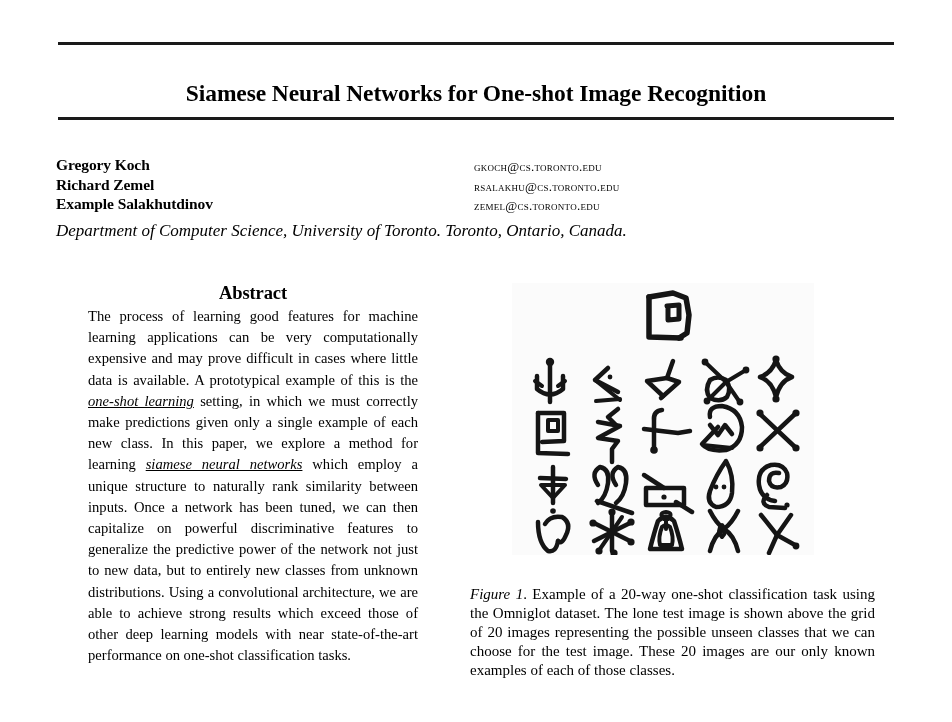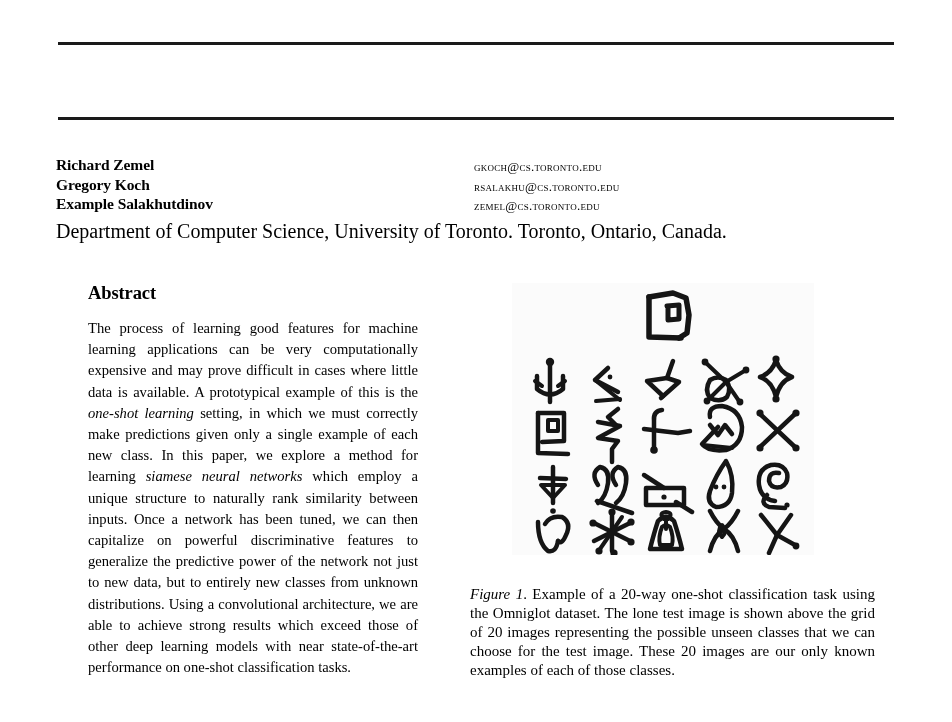--- a/index.html
+++ b/index.html
@@ -62,46 +62,47 @@
   .email {
     font-size: 13px;
     line-height: 19.5px;
     font-variant: small-caps;
     text-transform: lowercase;
     letter-spacing: 0.25px;
   }
   .affiliation {
     position: absolute;
     left: 56px; top: 221px;
-    font-size: 20px;
+    font-size: 17px;
     line-height: 20px;
+    font-style: italic;
   }
 
   
   .abstract-col {
     position: absolute;
     left: 88px; top: 283px;
     width: 330px;
   }
   .abstract-head {
-    text-align: left;
+    text-align: center;
     font-size: 18.5px;
     font-weight: bold;
-    margin: 0 0 14px 0;
+    margin: 0 0 2px 0;
     letter-spacing: -0.1px;
   }
   .abstract-body {
     font-size: 14.6px;
     line-height: 21.2px;
     text-align: justify;
     text-justify: inter-word;
     margin: 0;
     hyphens: manual;
   }
-  .abstract-body i { font-style: italic; }
+  .abstract-body i { font-style: italic; text-decoration: underline; }
 
   
   .figure-col {
     position: absolute;
     left: 470px; top: 283px;
     width: 412px;
   }
   .figure-panel {
     position: relative;
     margin: 0 0 0 42px;
@@ -120,26 +121,27 @@
   }
   .figure-caption .figlabel { font-style: italic; }
 </style>
 </head>
 <body>
 
 <div class="page">
 
   <div class="rule rule-top"></div>
 
+  <h1 class="title">Siamese Neural Networks for One-shot Image Recognition</h1>
 
   <div class="rule rule-bottom"></div>
 
   <div class="authors">
+    <div class="author-name">Gregory Koch</div>
     <div class="author-name">Richard Zemel</div>
-    <div class="author-name">Gregory Koch</div>
     <div class="author-name">Example Salakhutdinov</div>
   </div>
 
   <div class="emails">
     <div class="email">GKOCH@CS.TORONTO.EDU</div>
     <div class="email">RSALAKHU@CS.TORONTO.EDU</div>
     <div class="email">ZEMEL@CS.TORONTO.EDU</div>
   </div>
 
   <div class="affiliation">Department of Computer Science, University of Toronto. Toronto, Ontario, Canada.</div>

